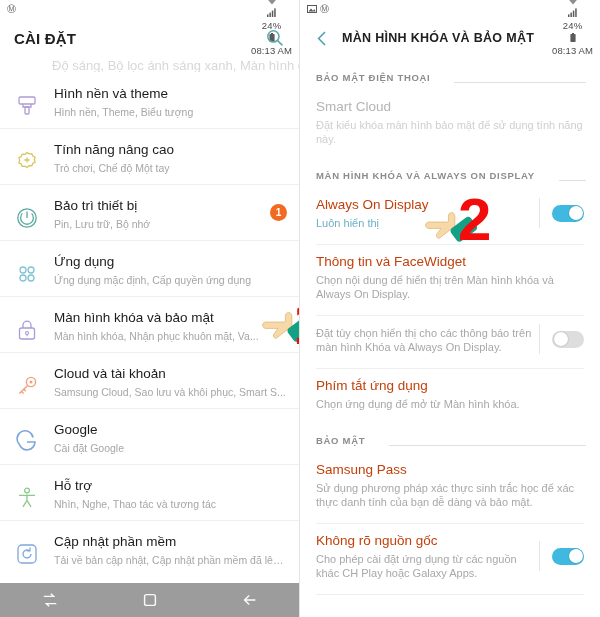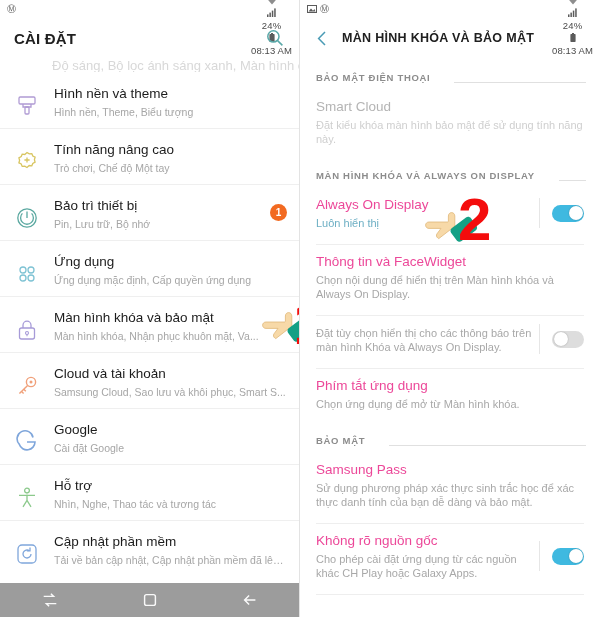--- a/index.html
+++ b/index.html
@@ -87,21 +87,21 @@
   .sec-head-txt {
     font-size: 9.5px; font-weight: bold; color: #8c8c8c;
     letter-spacing: 0.7px; white-space: nowrap;
   }
   .sec-rule { flex: 1; height: 1px; background: #e0e0e0; }
   .r-row {
     padding: 8px 16px 10px 16px; position: relative;
     display: flex; align-items: flex-start;
   }
   .r-row-body { flex: 1; min-width: 0; }
-  .r-title { font-size: 13.5px; color: #ec4899; line-height: 18px; }
+  .r-title { font-size: 13.5px; color: #c2410c; line-height: 18px; }
   .r-title.dim { color: #b4b4b4; }
   .r-sub {
     font-size: 11px; color: #a8a8a8; line-height: 14px;
     margin-top: 2px;
   }
   .r-sub.dim { color: #cfcfcf; }
   .r-sub.accent { color: #6dafc4; }
   .divider { height: 1px; background: #eeeeee; margin: 4px 16px 0 16px; }
 
   

